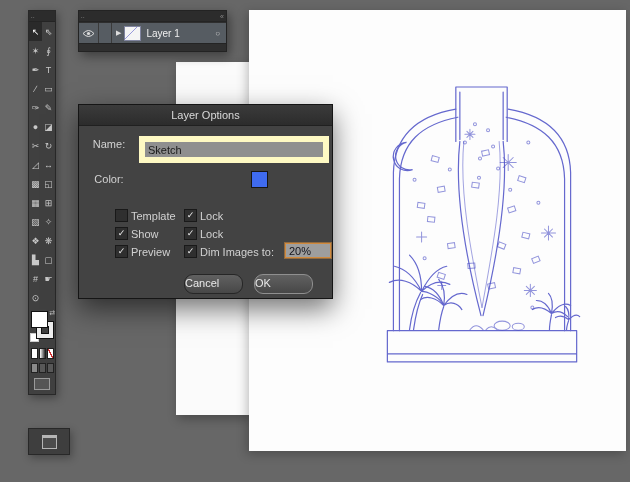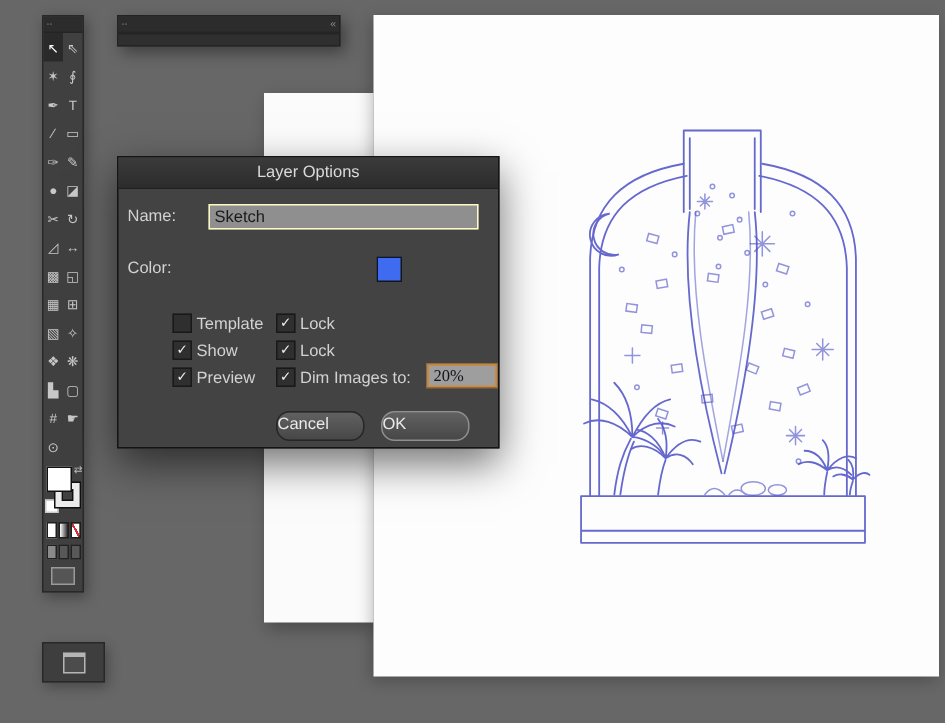--- a/index.html
+++ b/index.html
@@ -44,30 +44,30 @@
   .lock-cell{width:12px;height:100%;border-right:1px solid #3a3a3a}
   .disclosure{color:#ddd;font-size:7px;margin:0 3px 0 4px}
   .thumb{width:15px;height:13px;border:1px solid #80849f;background:linear-gradient(135deg,transparent 40%,rgba(75,79,198,.55) 40%,rgba(75,79,198,.55) 46%,transparent 46%),#f5f5f5}
   .layer-name{color:#f0f0f0;font-size:10px;margin-left:5px}
   .target{margin-left:auto;margin-right:6px;color:#ccc;font-size:8px}
   .panel-bottom{height:7px;background:#2f2f2f;border-top:1px solid #242424}
   
   .dialog{left:78px;top:104px;width:253px;background:#434343;border:1px solid #151515;z-index:30;box-shadow:0 10px 26px rgba(0,0,0,.55)}
   .dialog-title{height:20px;background:linear-gradient(#3b3b3b,#2c2c2c);border-bottom:1px solid #202020;color:#dadada;font-size:11px;text-align:center;line-height:20px}
   .dialog-body{position:relative;height:172px}
-  .lbl{position:absolute;color:#d2d2d2;font-size:11px;text-align:left}
-  .name-input{position:absolute;left:60px;top:10px;width:172px;height:15px;background:#8f8f8f;border:1px solid #fef9c3;color:#1b1b1b;font-size:11px;padding:0 3px;font-family:"Liberation Sans",sans-serif}
+  .lbl{position:absolute;color:#d2d2d2;font-size:11px;text-align:center}
+  .name-input{position:absolute;left:60px;top:10px;width:172px;height:15px;background:#8f8f8f;border:6px solid #fef9c3;color:#1b1b1b;font-size:11px;padding:0 3px;font-family:"Liberation Sans",sans-serif}
   .dropdown{position:absolute;left:60px;top:44px;width:102px;height:18px;background:linear-gradient(#5d5d5d,#484848);border:1px solid #262626;display:flex;align-items:center;box-sizing:border-box}
   .chip{width:9px;height:9px;border:1px solid #1c1c1c;margin:0 5px 0 4px}
   .dd-text{color:#e6e6e6;font-size:10px;flex:1}
   .dd-arrow{width:13px;align-self:stretch;border-left:1px solid #2e2e2e;color:#ccc;font-size:6px;display:flex;align-items:center;justify-content:center}
   .color-swatch{position:absolute;left:172px;top:45px;width:15px;height:15px;border:1px solid #161616}
   .cb{position:absolute;width:11px;height:11px;background:#2f2f2f;border:1px solid #191919;color:#ededed;font-size:9px;line-height:11px;text-align:center}
   .cb-lbl{position:absolute;color:#d2d2d2;font-size:11px}
-  .dim-field{position:absolute;left:206px;top:117px;width:38px;height:13px;background:#9e9e9e;border:1px solid #d08a3e;box-shadow:0 0 0 1px rgba(208,138,62,.55);color:#14141c;font-size:11px;padding:0 3px;font-family:Liberation Serif, serif}
+  .dim-field{position:absolute;left:206px;top:117px;width:38px;height:13px;background:#9e9e9e;border:1px solid #d08a3e;box-shadow:0 0 0 1px rgba(208,138,62,.55);color:#14141c;font-size:11px;padding:0 3px;font-family:Liberation Sans, sans-serif}
   .btn{position:absolute;top:148px;width:57px;height:18px;border-radius:9px;background:linear-gradient(#616161,#474747);border:1px solid #262626;color:#e9e9e9;font-size:11px;line-height:17px;cursor:default}
   .btn-cancel{left:105px}
   .btn-ok{left:175px;border-color:#8f8f8f}
 </style>
 </head>
 <body>
 
 <div id="app">
 
   <div class="abs artboard-left"></div>
@@ -213,20 +213,33 @@
 
   <div class="abs dock-mini">
     <div class="dock-icon"></div>
   </div>
 
   <div class="abs layers-panel">
     <div class="grip">
       <span>∙∙</span>
       <span>«</span>
     </div>
+    <div class="layer-row">
+      <div class="eye-cell">
+        <svg width="13" height="9" viewBox="0 0 13 9">
+          <path d="M1,4.5 Q6.5,-1.5 12,4.5 Q6.5,10.5 1,4.5 Z" fill="none" stroke="#ddd" stroke-width="1"></path>
+          <circle cx="6.5" cy="4.5" r="1.6" fill="#ddd"></circle>
+        </svg>
+      </div>
+      <div class="lock-cell"></div>
+      <span class="disclosure">▶</span>
+      <div class="thumb"></div>
+      <span class="layer-name">Layer 1</span>
+      <span class="target">○</span>
+    </div>
     <div class="panel-bottom"></div>
   </div>
 
   <div class="abs dialog">
     <div class="dialog-title">
       <span>Layer Options</span>
     </div>
     <div class="dialog-body">
       <div class="lbl" style="left:6px;top:12px;width:48px">Name:</div>
       <input class="name-input" value="Sketch" style="">

